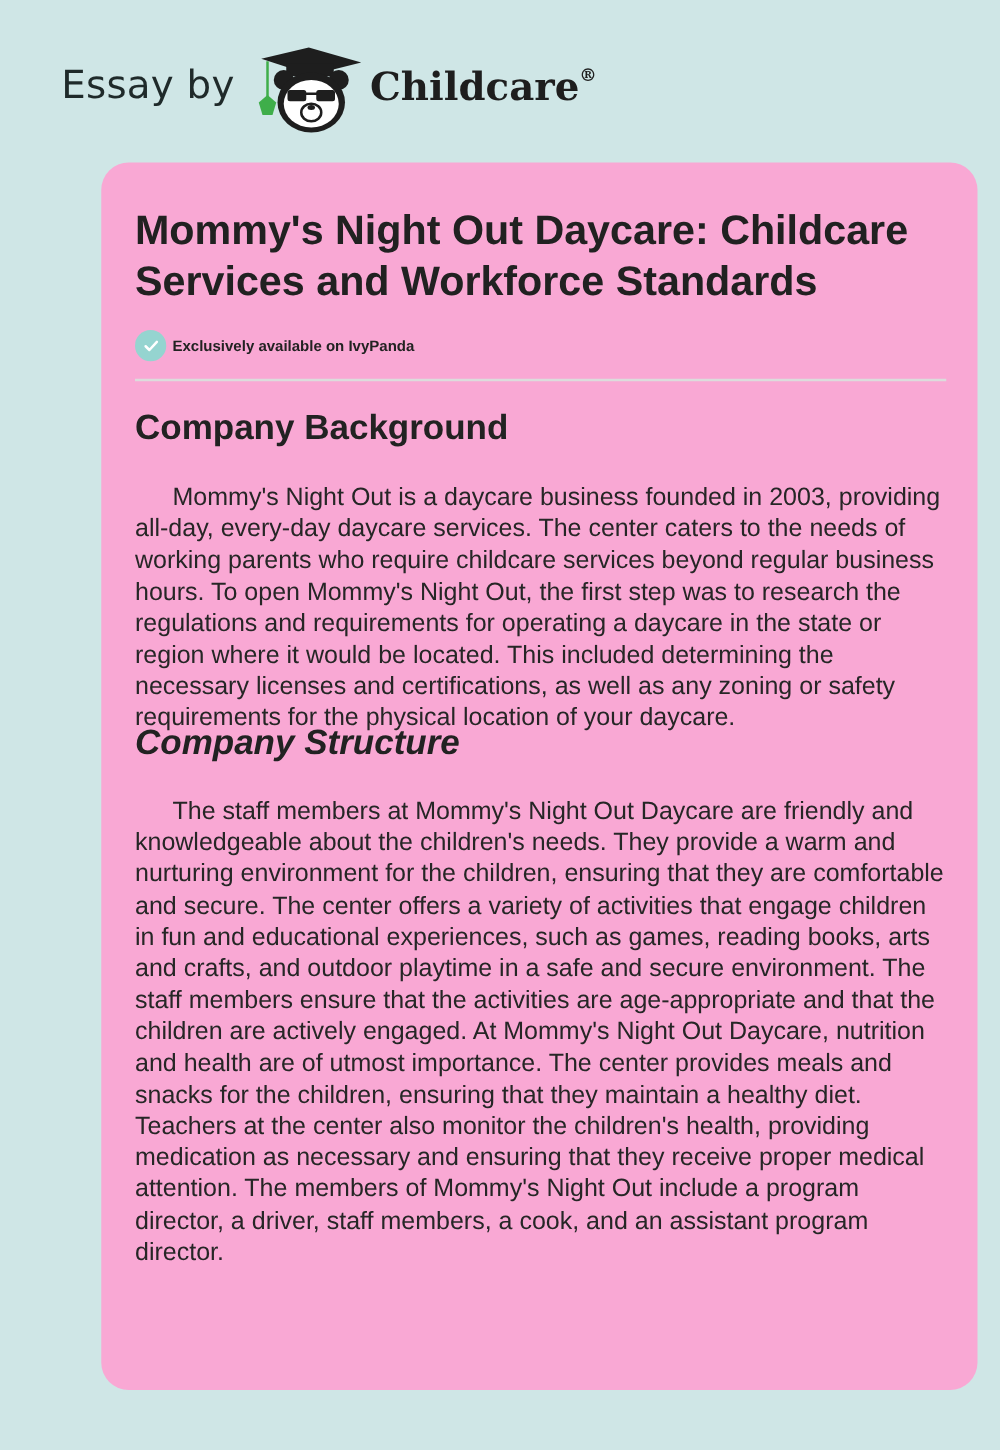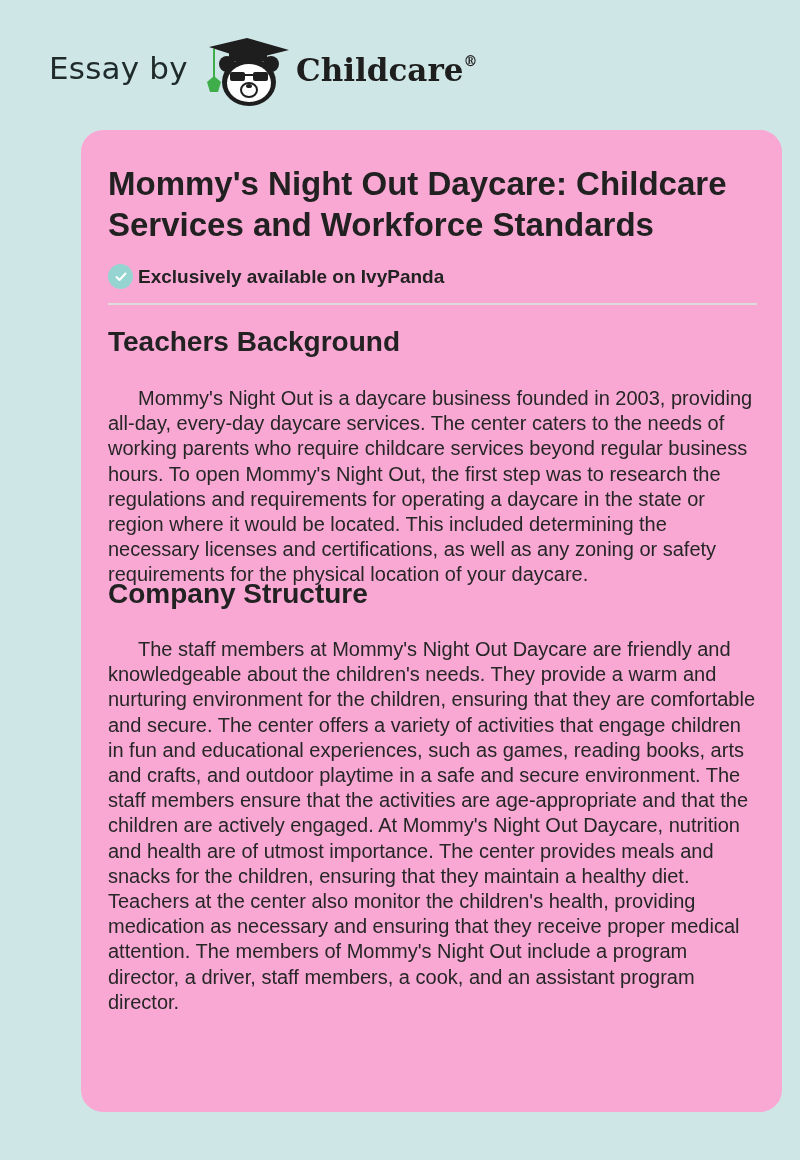--- a/index.html
+++ b/index.html
@@ -41,21 +41,21 @@
     }
     .exclusive {
       position: absolute; left: 27px; top: 134px;
       display: flex; align-items: center;
     }
     .check-icon {
       width: 25px; height: 25px; border-radius: 50%;
       background: #95d4d0; display: flex; align-items: center; justify-content: center;
       margin-right: 5px;
     }
-    .exclusive-text { font-size: 19px; font-weight: bold; color: #222; }
+    .exclusive-text { font-size: 12px; font-weight: bold; color: #222; }
     .divider {
       position: absolute; left: 27px; top: 173px; width: 649px; height: 2px;
       background: #dcdcdc;
     }
     .h2 {
       position: absolute; left: 27px;
       font-size: 28px; font-weight: bold; color: #222;
     }
     .para {
       position: absolute; left: 27px; width: 650px;
@@ -101,18 +101,18 @@
     <span class="check-icon">
       <svg width="12" height="10" viewBox="0 0 12 10">
           <path d="M1.5,5 L4.5,8 L10.5,1.5" stroke="#ffffff" stroke-width="2" fill="none" stroke-linecap="round" stroke-linejoin="round"></path>
         </svg>
     </span>
     <span class="exclusive-text">Exclusively available on IvyPanda</span>
   </div>
 
   <div class="divider"></div>
 
-  <h2 class="h2" style="top:196px;">Teachers Background</h2>
+  <h2 class="h2" style="top:196px;">Company Background</h2>
   <p class="para" style="top:256px;">Mommy's Night Out is a daycare business founded in 2003, providing all-day, every-day daycare services. The center caters to the needs of working parents who require childcare services beyond regular business hours. To open Mommy's Night Out, the first step was to research the regulations and requirements for operating a daycare in the state or region where it would be located. This included determining the necessary licenses and certifications, as well as any zoning or safety requirements for the physical location of your daycare.</p>
 
-  <h2 class="h2" style="top:448px;">Company Structure</h2>
+  <h2 class="h2" style="top:448px;font-style:italic;">Company Structure</h2>
   <p class="para" style="top:507px;">The staff members at Mommy's Night Out Daycare are friendly and knowledgeable about the children's needs. They provide a warm and nurturing environment for the children, ensuring that they are comfortable and secure. The center offers a variety of activities that engage children in fun and educational experiences, such as games, reading books, arts and crafts, and outdoor playtime in a safe and secure environment. The staff members ensure that the activities are age-appropriate and that the children are actively engaged.  At Mommy's Night Out Daycare, nutrition and health are of utmost importance. The center provides meals and snacks for the children, ensuring that they maintain a healthy diet. Teachers at the center also monitor the children's health, providing medication as necessary and ensuring that they receive proper medical attention. The members of Mommy's Night Out include a program director, a driver, staff members, a cook, and an assistant program director.</p>
 </div>
 
 </body></html>

